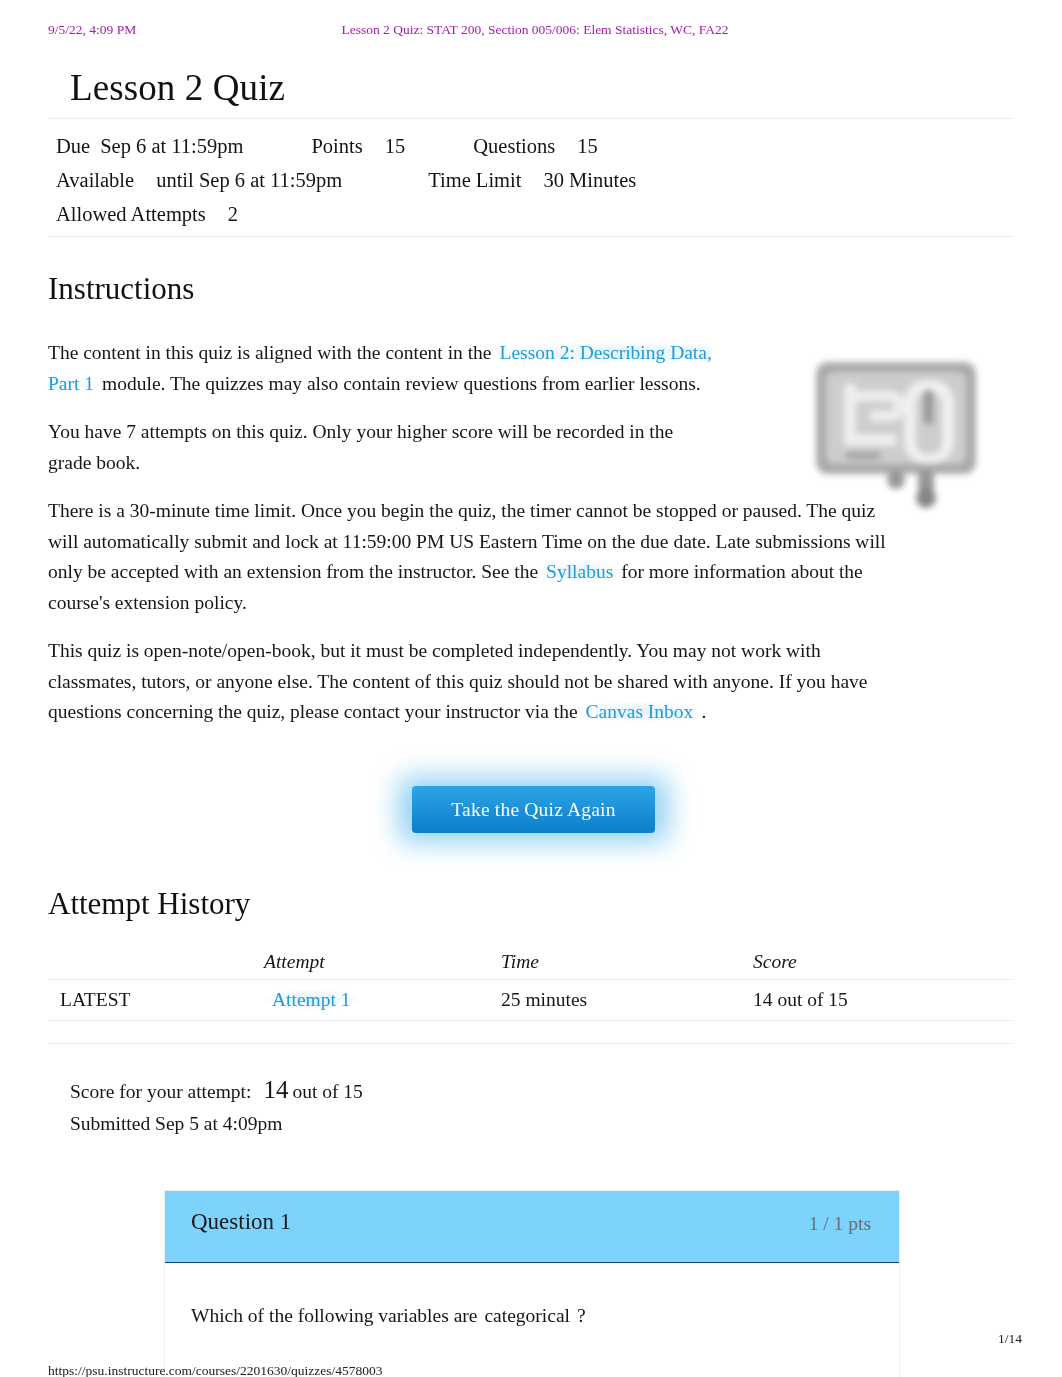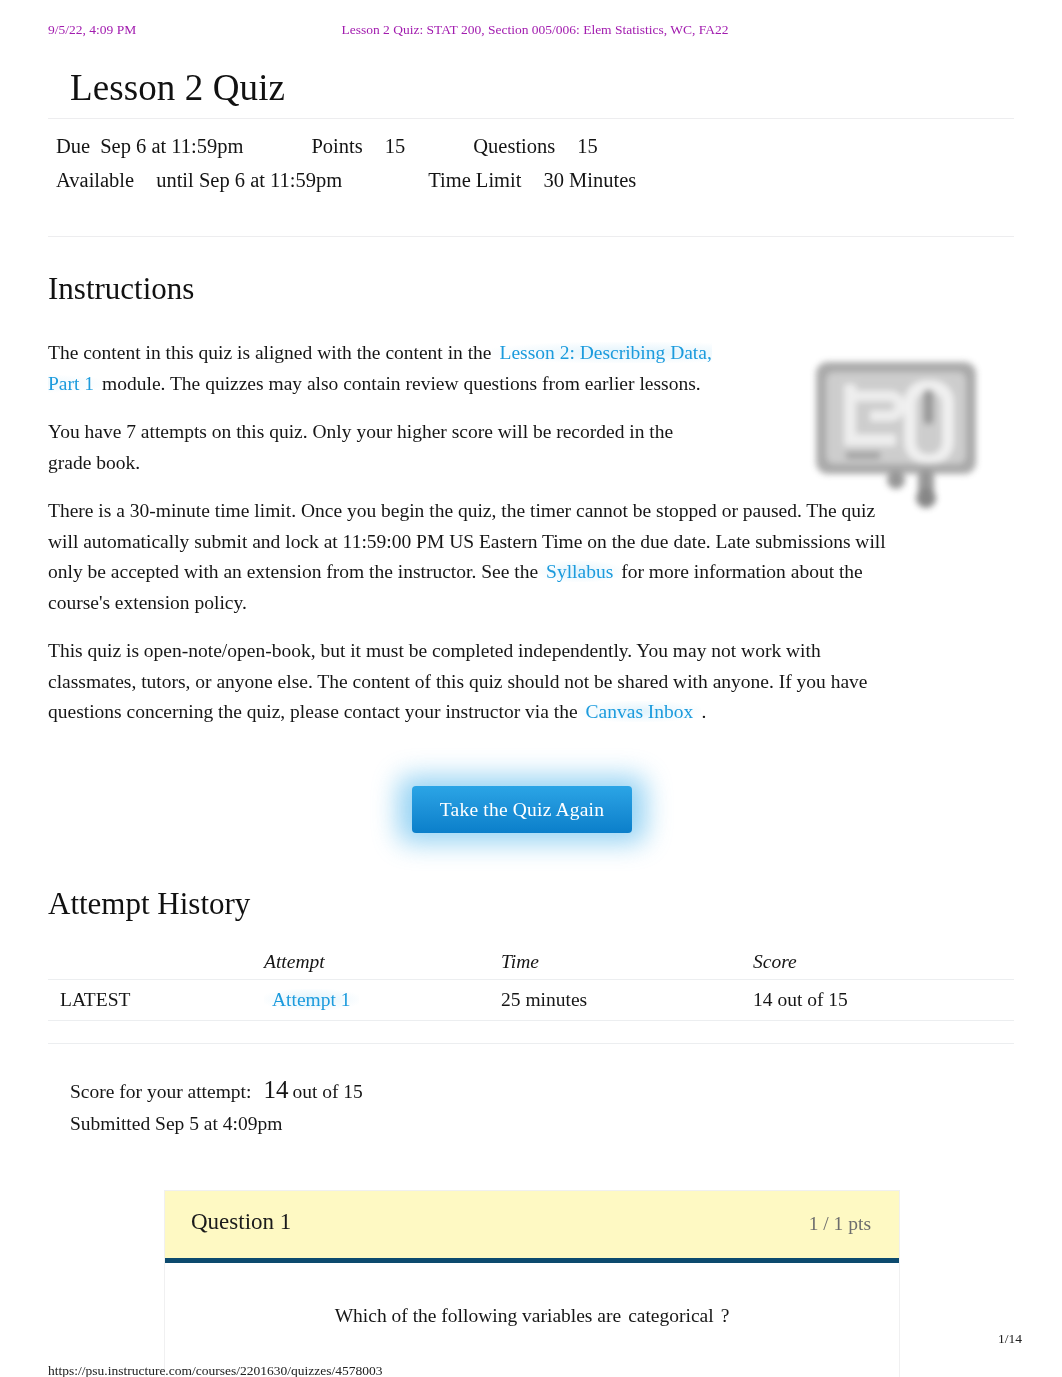--- a/index.html
+++ b/index.html
@@ -131,21 +131,21 @@
     height: 160px;
     filter: blur(3.2px);
     opacity: 0.92;
   }
 
   
   .btn-wrap {
     position: absolute;
     top: 786px;
     left: 412px;
-    width: 220px;
+    width: 243px;
     height: 47px;
   }
   .btn-glow {
     position: absolute;
     inset: -10px -14px;
     background: #43b0ea;
     filter: blur(13px);
     opacity: 0.55;
     border-radius: 12px;
   }
@@ -215,44 +215,43 @@
     top: 1190px;
     left: 164px;
     width: 736px;
     height: 190px;
     background: #ffffff;
     border: 1px solid #f0f0f1;
     filter: blur(0.55px);
   }
   .qc-header {
     height: 72px;
-    background: #fef9c3;
-    position: relative;
-    border-bottom: 5px solid #0c4a6e;
+    background: #7dd3fc;
+    position: relative;
+    border-bottom: 1px solid #0c4a6e;
   }
   .qc-title {
     position: absolute;
     left: 26px;
     top: 18px;
     font-size: 23px;
     color: #1b1b1b;
   }
   .qc-points {
     position: absolute;
     right: 28px;
     top: 22px;
     font-size: 19.5px;
     color: #6d6d6d;
   }
   .qc-body {
     position: relative;
     padding: 42px 26px 0 26px;
     font-size: 19.5px;
     color: #161616;
-    text-align: center;
   }
   .qc-body .em { font-style: normal; padding: 0 7px; }
 
   
   .print-footer {
     position: absolute;
     bottom: 28px;
     left: 48px;
     right: 40px;
     height: 18px;
@@ -274,20 +273,23 @@
 
   <h1 class="quiz-title">Lesson 2 Quiz</h1>
 
   <div class="rule r1"></div>
   <div class="quiz-details">
     <div class="qd-row">
       <span class="qd-label">Due</span><span class="sp-sm"></span><span class="qd-value">Sep 6 at 11:59pm</span><span class="sp-lg"></span><span class="qd-label">Points</span><span class="sp-md"></span><span class="qd-value">15</span><span class="sp-lg"></span><span class="qd-label">Questions</span><span class="sp-md"></span><span class="qd-value">15</span>
     </div>
     <div class="qd-row">
       <span class="qd-label">Available</span><span class="sp-md"></span><span class="qd-value">until Sep 6 at 11:59pm</span><span class="sp-xl"></span><span class="qd-label">Time Limit</span><span class="sp-md"></span><span class="qd-value">30 Minutes</span>
+    </div>
+    <div class="qd-row">
+      <span class="qd-label">Allowed Attempts</span><span class="sp-md"></span><span class="qd-value">2</span>
     </div>
   </div>
   <div class="rule r2"></div>
 
   <h2 class="section-heading instructions">Instructions</h2>
 
   <div class="instructions-body">
     <p class="p-narrow"><span>The content in this quiz is aligned with the content in the</span><a class="link" href="#">Lesson 2: Describing Data, Part 1</a><span>module. The quizzes may also contain review questions from earlier lessons.</span></p>
 
     <p class="p-narrow">You have 7 attempts on this quiz. Only your higher score will be recorded in the grade book.</p>

